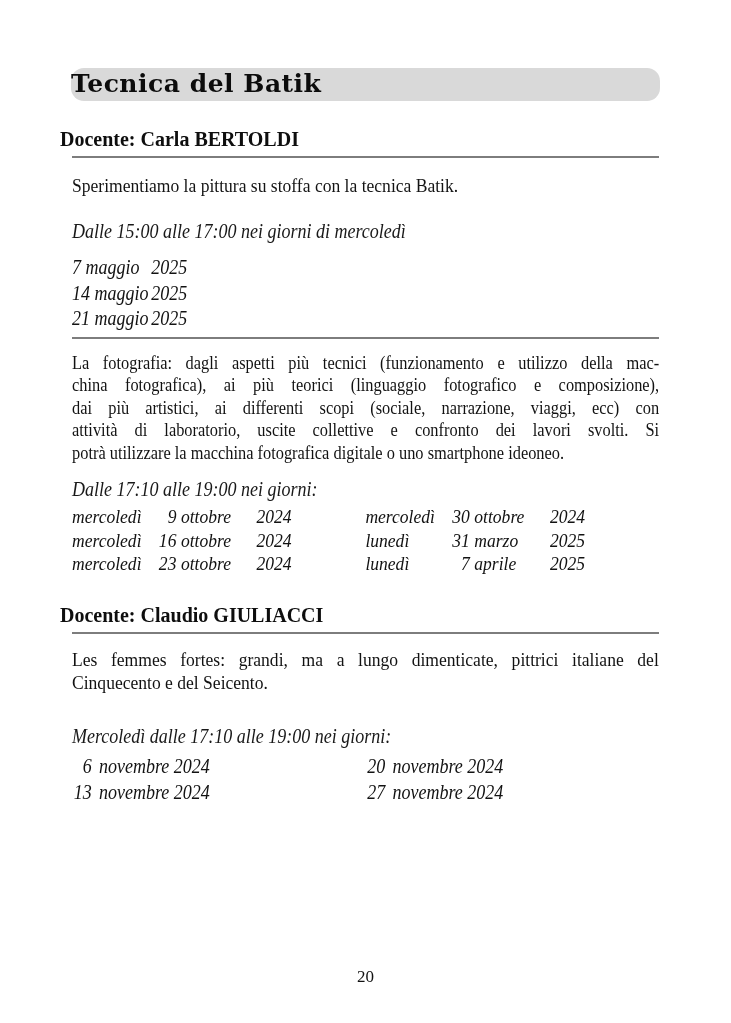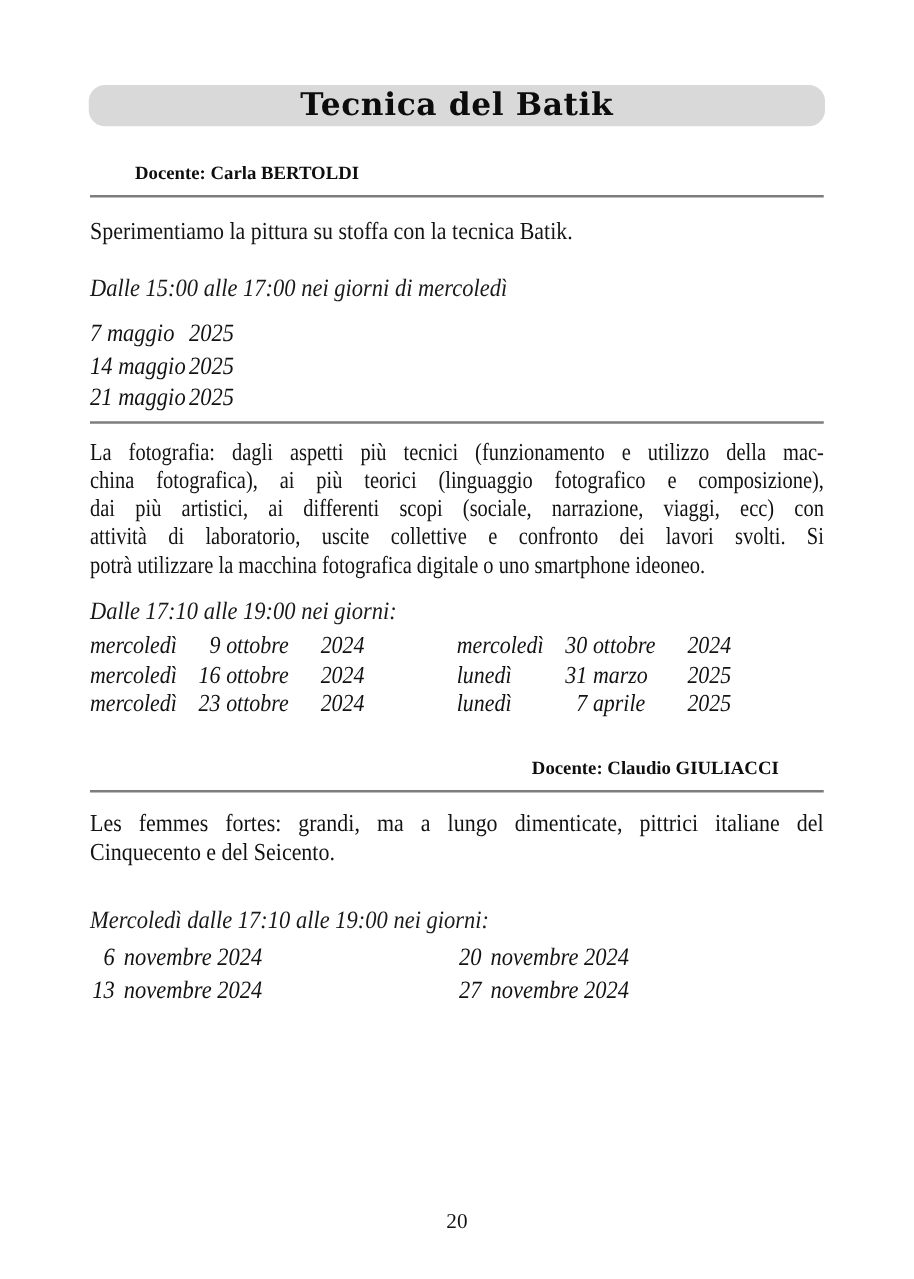--- a/index.html
+++ b/index.html
@@ -10,46 +10,46 @@
     color:#121212;
     font-family:"Liberation Serif", serif;
     overflow:hidden;
   }
   
   .bar {
     margin:0 71px;
     height:33px;
     background:#d9d9d9;
     border-radius:13px;
-    display:flex; align-items:center; justify-content:center;
+    display:flex; align-items:center; justify-content:flex-start;
   }
   .bar-title {
     font-family:"DejaVu Serif", serif;
     font-weight:bold;
     font-size:25px;
     letter-spacing:0.5px;
     color:#0c0c0c;
     line-height:1;
     padding-bottom:2px;
   }
   .bar-batik { margin-top:68px; }
   .bar-foto  { margin-top:18px; }
   .bar-fem   { margin-top:20px; }
 
   
   .docente {
-    margin:0 108px;
+    margin:0 60px;
     font-weight:bold;
-    font-size:15px;
+    font-size:20px;
     line-height:24px;
     color:#0e0e0e;
   }
   .doc-batik { margin-top:26px; }
   .doc-foto  { margin-top:23px; }
-  .doc-fem   { margin-top:27px;text-align:right; }
+  .doc-fem   { margin-top:27px; }
   .rule { margin:5px 72px 0 72px; height:2px; background:#7d7d7d; }
 
   
   .cond  { margin-left:72px; width:699px; transform:scaleX(0.84); transform-origin:0 0; }
   .cond2 { margin-left:72px; width:652px; transform:scaleX(0.90); transform-origin:0 0; }
 
   .body-text { font-size:19.5px; line-height:23px; color:#141414; }
   .desc-batik { margin-top:16px; }
   .sched { font-style:italic; font-size:20px; line-height:23px; color:#191919; }
   .sched-batik { margin-top:23px; }

